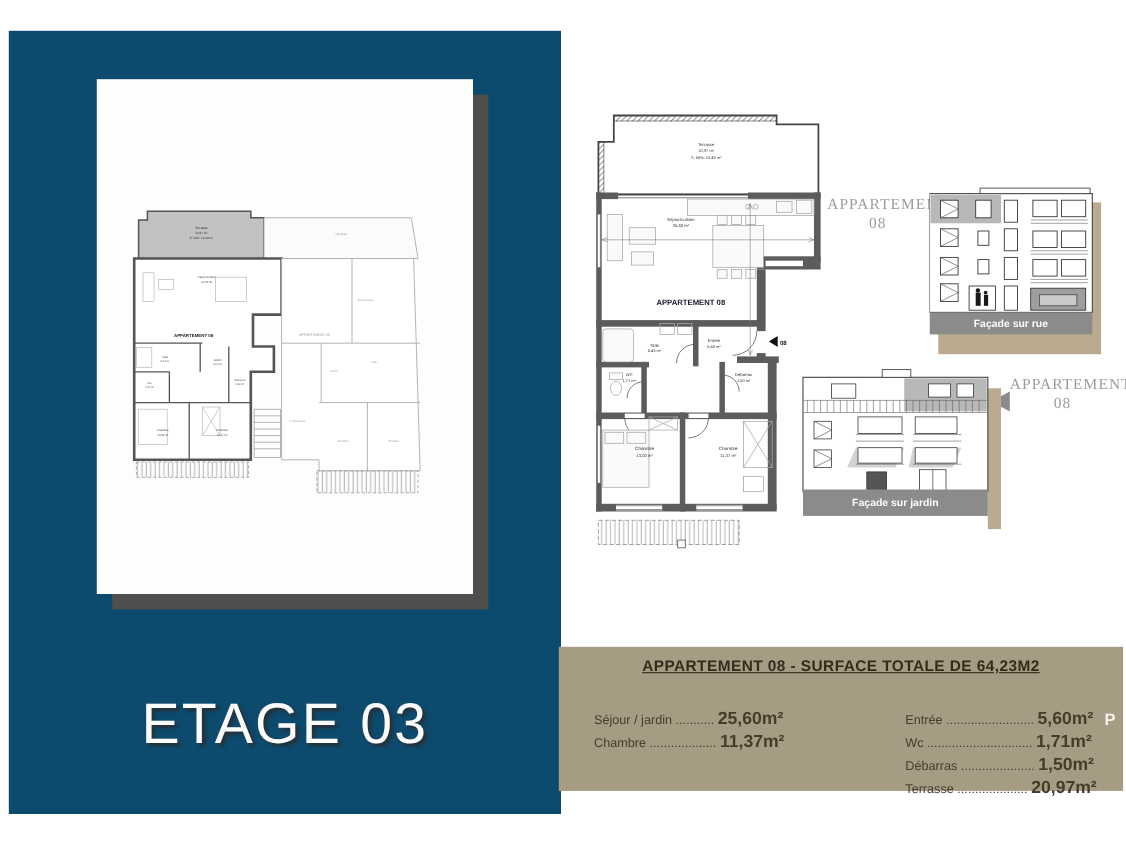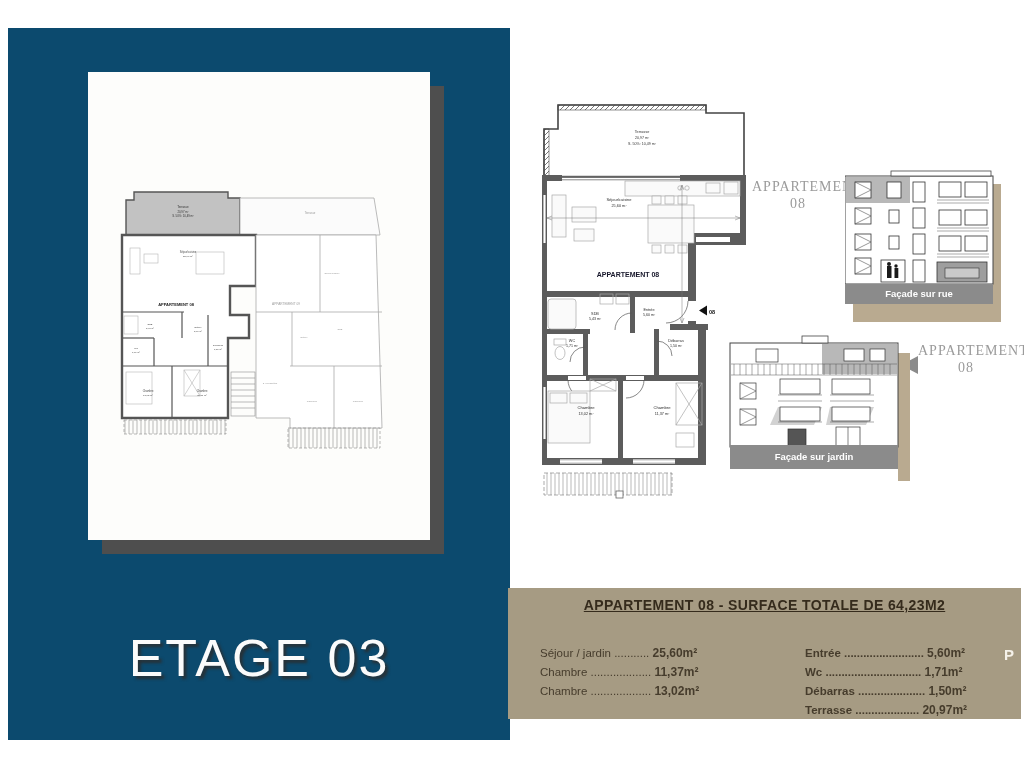--- a/index.html
+++ b/index.html
@@ -24,22 +24,22 @@
              border-top:9px solid transparent;border-bottom:9px solid transparent;}
   .tri-left{left:901px;top:356px;border-right:17px solid #8b8b8b;
             border-top:9px solid transparent;border-bottom:9px solid transparent;}
   .surface-box{position:absolute;left:508px;top:588px;width:513px;height:131px;background:#a69b83;
                color:#463c2c;}
   .surface-title{margin-top:9px;text-align:center;font-size:14px;font-weight:bold;
                  color:#352b1c;text-decoration:underline;letter-spacing:.4px;}
   .surface-cols{position:absolute;left:0;top:56px;width:100%;display:flex;}
   .scol{font-size:11.5px;line-height:19px;white-space:nowrap;}
   .scol-left{margin-left:32px;width:235px;}
-  .scol-right{margin-left:30px;font-weight:bold;}
-  .srow b{font-size:12px;}
+  .scol-right{margin-left:48px;}
+  .srow b{font-size:16px;}
   .cutoff{position:absolute;left:1004px;top:646px;color:#f5f2ea;font-size:15px;font-weight:bold;}
   svg text{font-family:"Liberation Sans","DejaVu Sans",sans-serif;}
 </style>
 </head>
 <body>
 
 <div class="page">
 
   <div class="gray-panel">
     <div class="sheet">
@@ -416,21 +416,20 @@
     <rect x="4" y="112" width="168" height="24" fill="#8b8b8b"></rect>
     <text x="88" y="127" font-size="9.5" font-weight="bold" text-anchor="middle" fill="#ffffff">Façade sur jardin</text>
   </svg>
 
   <div class="surface-box">
     <div class="surface-title">APPARTEMENT 08  -  SURFACE TOTALE DE 64,23M2</div>
     <div class="surface-cols">
       <div class="scol scol-left">
         <div class="srow"><span>Séjour / jardin</span> <span>...........</span> <b>25,60m²</b></div>
         <div class="srow"><span>Chambre</span> <span>...................</span> <b>11,37m²</b></div>
-        <div class="srow"><span>Chambre</span> <span>...................</span> <b>13,02m²</b></div>
       </div>
       <div class="scol scol-right">
         <div class="srow"><span>Entrée</span> <span>.........................</span> <b>5,60m²</b></div>
         <div class="srow"><span>Wc</span> <span>..............................</span> <b>1,71m²</b></div>
         <div class="srow"><span>Débarras</span> <span>.....................</span> <b>1,50m²</b></div>
         <div class="srow"><span>Terrasse</span> <span>....................</span> <b>20,97m²</b></div>
       </div>
     </div>
   </div>
 

